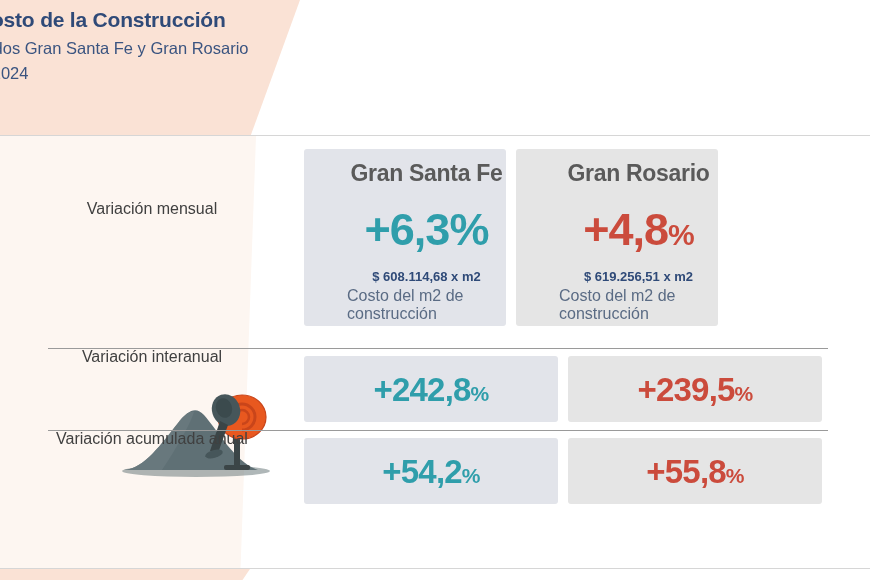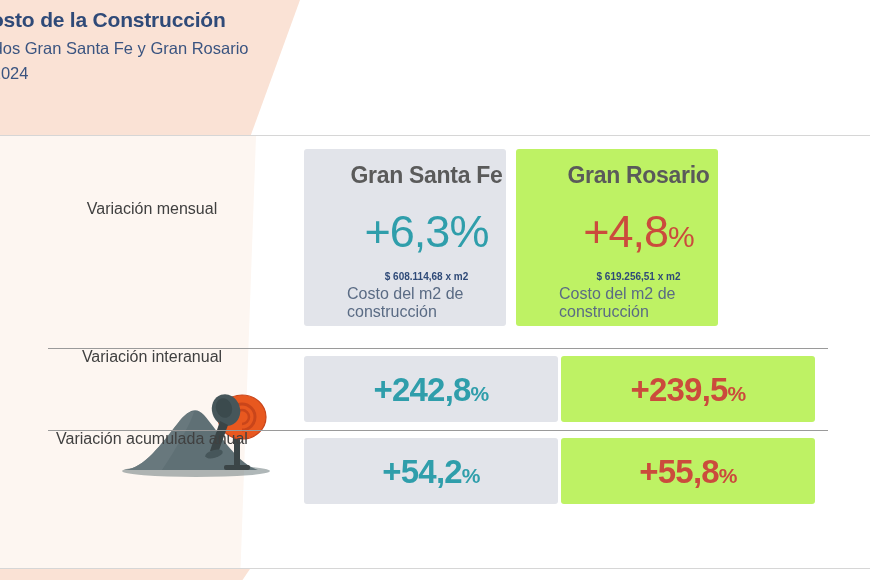--- a/index.html
+++ b/index.html
@@ -63,55 +63,55 @@
   }
   .row-label-text { display:block; }
 
   .card {
     height:100%;
     display:flex; flex-direction:column;
     align-items:center; justify-content:center;
     border-radius:3px;
   }
   .card-sf { background:#e2e4ea; }
-  .card-ro { background:#bef264; }
+  .card-ro { background:#e5e5e5; }
 
   
   .row1 { height:212px; }
   .row1 .row-label { height:212px; display:flex; flex-direction:column;
     align-items:center; justify-content:flex-start; padding-top:64px; }
   .row1 .cards { display:flex; gap:10px; height:177px; margin-top:-10px; }
   .row1 .card { width:202px; padding-top:8px;padding-left:43px; }
 
   .city-name {
     font-size:23px; font-weight:bold; color:#5a5a5a;
     letter-spacing:-0.3px;
   }
   .big-pct {
-    font-size:45px; font-weight:normal; line-height:1;
+    font-size:45px; font-weight:bold; line-height:1;
     margin-top:20px; letter-spacing:-1px;text-align:center;
   }
   .big-pct .sym-big { font-size:45px; }
   .big-pct .sym-small { font-size:30px; }
   .teal { color:#2f9eab; }
   .redv { color:#cb4b3c; }
 
   .price {
-    font-size:10px; font-weight:bold; color:#2f4a78;
+    font-size:13px; font-weight:bold; color:#2f4a78;
     margin-top:17px;
   }
   .price-cap { font-size:16px; color:#5a6b84; margin-top:3px; }
 
   
   .illus { position:absolute; left:118px; top:243px; width:160px; height:100px; }
 
   
   .row2, .row3 { height:82px; }
   .row2 .row-label, .row3 .row-label { height:82px; display:flex; align-items:flex-start; justify-content:center; }
-  .row2 .cards, .row3 .cards { display:flex; gap:3px; height:66px; }
+  .row2 .cards, .row3 .cards { display:flex; gap:10px; height:66px; }
   .row2 .card, .row3 .card { width:254px; }
 
   .mid-pct { font-size:33px; font-weight:bold; letter-spacing:-0.8px; line-height:1; }
   .mid-pct .sym-small { font-size:21px; }
 
   .sep {
     position:absolute; left:48px; width:780px; height:1px;
     background:#9a9a9a;
   }
   .sep1 { top:212px; }

